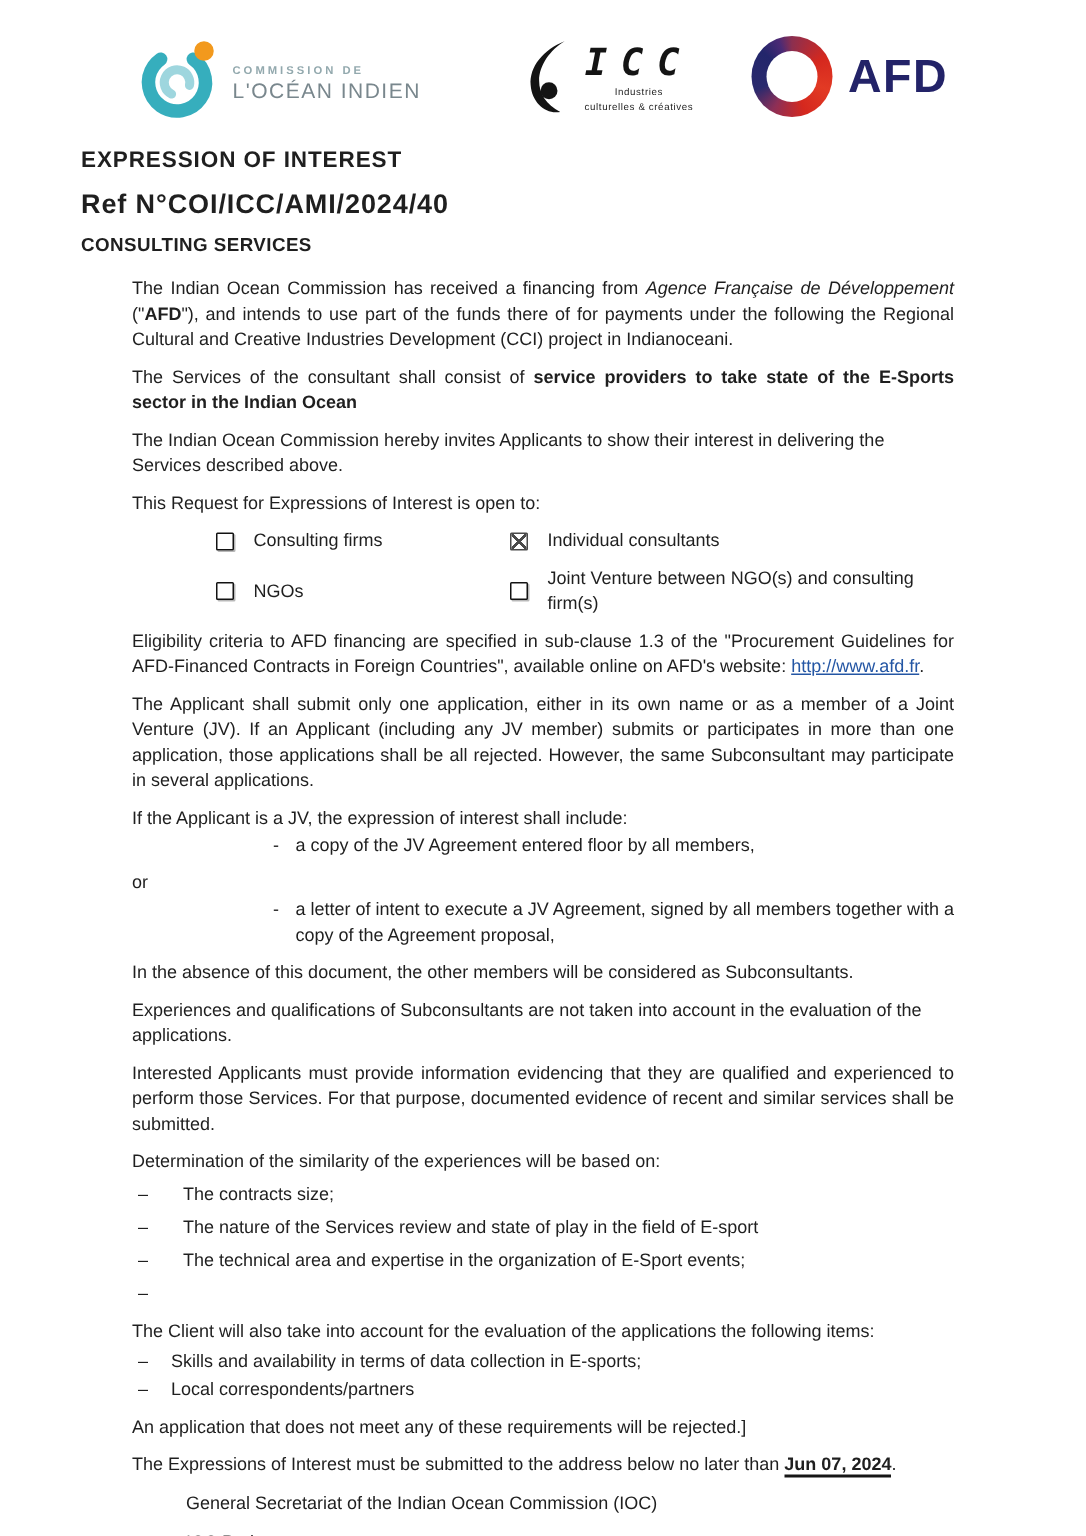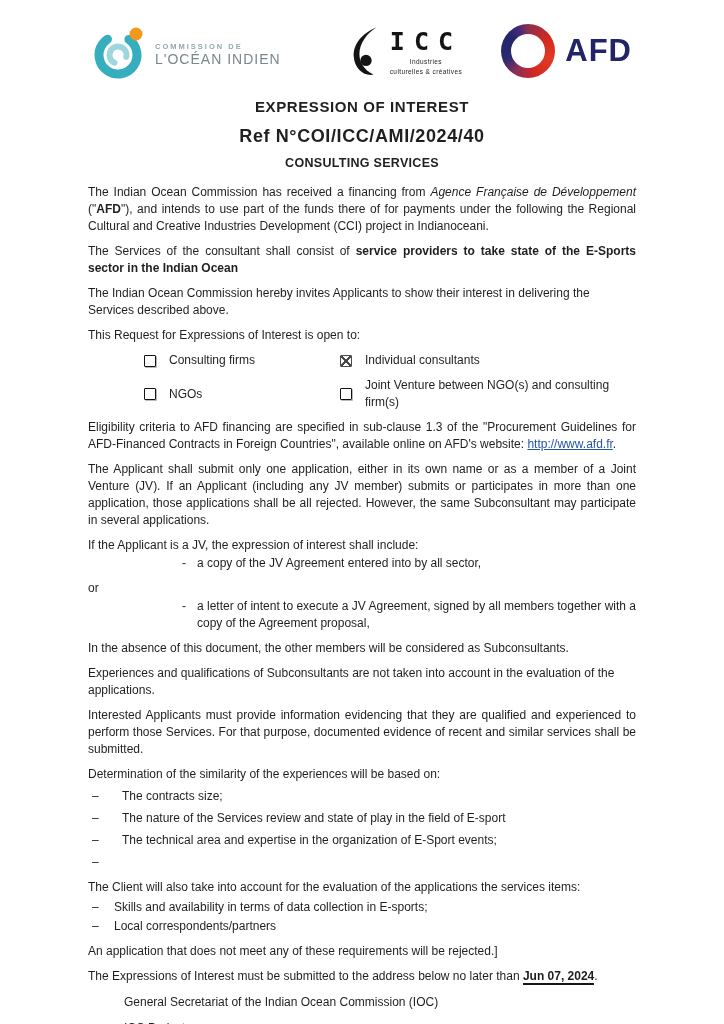--- a/index.html
+++ b/index.html
@@ -9,29 +9,29 @@
     position:relative;box-sizing:border-box;
   }
   
   .header{display:flex;justify-content:space-between;align-items:flex-start;padding:24px 38px 0 36px;height:66px;}
   .coi-logo{display:flex;align-items:center;gap:7px;}
   .coi-text{line-height:1.15;}
   .coi-l1{font-size:7.5px;letter-spacing:2px;color:#93a9ae;font-weight:bold;}
   .coi-l2{font-size:14px;letter-spacing:1px;color:#79878d;}
   .icc-logo{display:flex;align-items:flex-start;gap:8px;margin-top:2px;margin-left:30px;}
   .icc-right{text-align:center;}
-  .icc-name{font-family:"DejaVu Sans Mono",monospace;font-weight:bold;font-size:25px;letter-spacing:9px;color:#141414;line-height:1;margin-top:3px;}
+  .icc-name{font-family:"DejaVu Sans Mono",monospace;font-weight:bold;font-size:25px;letter-spacing:9px;color:#141414;line-height:1;margin-top:3px;font-style:italic;}
   .icc-sub{font-size:6.5px;color:#242424;line-height:1.5;margin-top:3px;letter-spacing:.4px;}
   .afd-logo{display:flex;align-items:center;gap:10px;}
   .afd-ring{width:54px;height:54px;border-radius:50%;position:relative;
     background:conic-gradient(from 0deg,#8c2f4f 0deg,#d5281e 60deg,#e23a24 110deg,#d5281e 160deg,#8c2f57 210deg,#2a2a6e 250deg,#23266b 310deg,#4b2a75 340deg,#8c2f4f 360deg);}
   .afd-ring::after{content:"";position:absolute;left:10px;top:10px;width:34px;height:34px;border-radius:50%;background:#fff;}
   .afd-name{font-size:31px;font-weight:bold;color:#232368;letter-spacing:1px;}
   
-  .titles{text-align:center;margin-top:8px;}
+  .titles{margin-top:8px;}
   .title-1{font-size:15px;font-weight:bold;letter-spacing:.6px;}
   .title-2{font-size:18px;font-weight:bold;letter-spacing:.6px;margin-top:11px;}
   .title-3{font-size:12.5px;font-weight:bold;letter-spacing:.3px;margin-top:9px;}
   
   .content{padding:6px 34px 0 34px;font-size:12px;line-height:17px;}
   .para{margin:8px 0;}
   .para.justify{text-align:justify;}
   .para.tight{margin-bottom:1px;}
   .b{font-weight:bold;}
   .i{font-style:italic;}
@@ -138,21 +138,21 @@
             <span class="cbx"></span>
             <span class="cb-label">Joint Venture between NGO(s) and consulting firm(s)</span>
           </div>
         </div>
       </div>
       <div class="para justify"><span>Eligibility criteria to AFD financing are specified in sub-clause 1.3 of the "Procurement Guidelines for AFD-Financed Contracts in Foreign Countries", available online on AFD's website: </span><a href="#" class="lnk">http://www.afd.fr</a><span>.</span></div>
       <div class="para justify"><span>The Applicant shall submit only one application, either in its own name or as a member of a Joint Venture (JV). If an Applicant (including any JV member) submits or participates in more than one application, those applications shall be all rejected. However, the same Subconsultant may participate in several applications.</span></div>
       <div class="para tight"><span>If the Applicant is a JV, the expression of interest shall include:</span></div>
       <div class="hyphen-item">
         <span class="hy">-</span>
-        <div class="hy-text"><span>a copy of the JV Agreement entered into by all sector,</span></div>
+        <div class="hy-text"><span>a copy of the JV Agreement entered floor by all members,</span></div>
       </div>
       <div class="para tight"><span>or</span></div>
       <div class="hyphen-item justify">
         <span class="hy">-</span>
         <div class="hy-text"><span>a letter of intent to execute a JV Agreement, signed by all members together with a copy of the Agreement proposal,</span></div>
       </div>
       <div class="para"><span>In the absence of this document, the other members will be considered as Subconsultants.</span></div>
       <div class="para"><span>Experiences and qualifications of Subconsultants are not taken into account in the evaluation of the applications.</span></div>
       <div class="para justify"><span>Interested Applicants must provide information evidencing that they are qualified and experienced to perform those Services. For that purpose, documented evidence of recent and similar services shall be submitted.</span></div>
       <div class="para tight"><span>Determination of the similarity of the experiences will be based on:</span></div>
@@ -166,21 +166,21 @@
           <span class="dash-text">The nature of the Services review and state of play in the field of E-sport</span>
         </div>
         <div class="dash-item">
           <span class="dash">–</span>
           <span class="dash-text">The technical area and expertise in the organization of E-Sport events;</span>
         </div>
         <div class="dash-item">
           <span class="dash">–</span>
         </div>
       </div>
-      <div class="para tight"><span>The Client will also take into account for the evaluation of the applications the services items:</span></div>
+      <div class="para tight"><span>The Client will also take into account for the evaluation of the applications the following items:</span></div>
       <div class="dash-list tightdash">
         <div class="dash-item">
           <span class="dash">–</span>
           <span class="dash-text">Skills and availability in terms of data collection in E-sports;</span>
         </div>
         <div class="dash-item">
           <span class="dash">–</span>
           <span class="dash-text">Local correspondents/partners</span>
         </div>
       </div>

